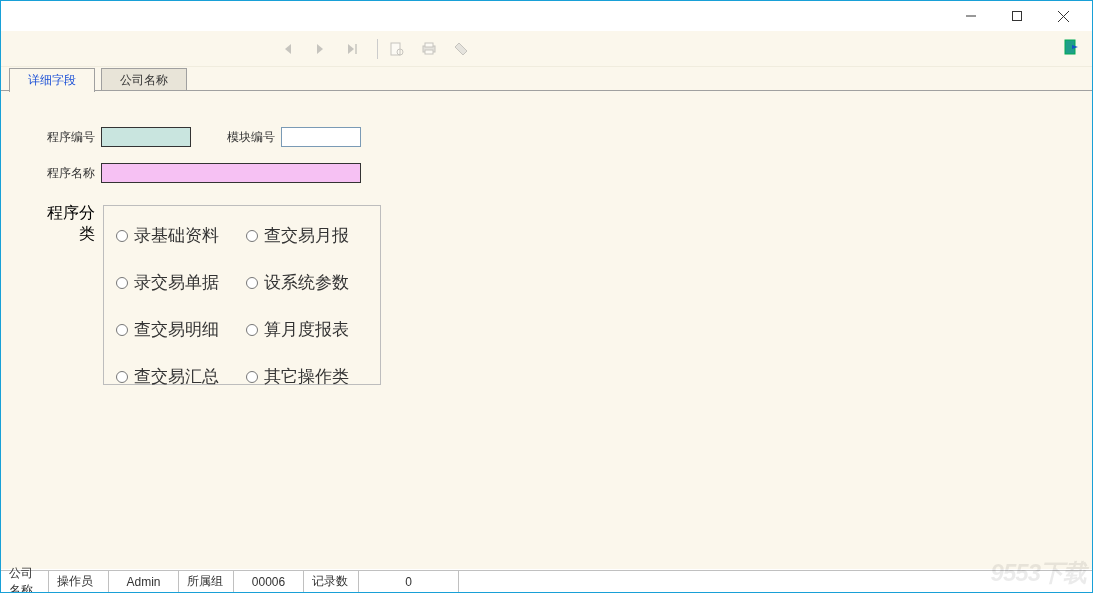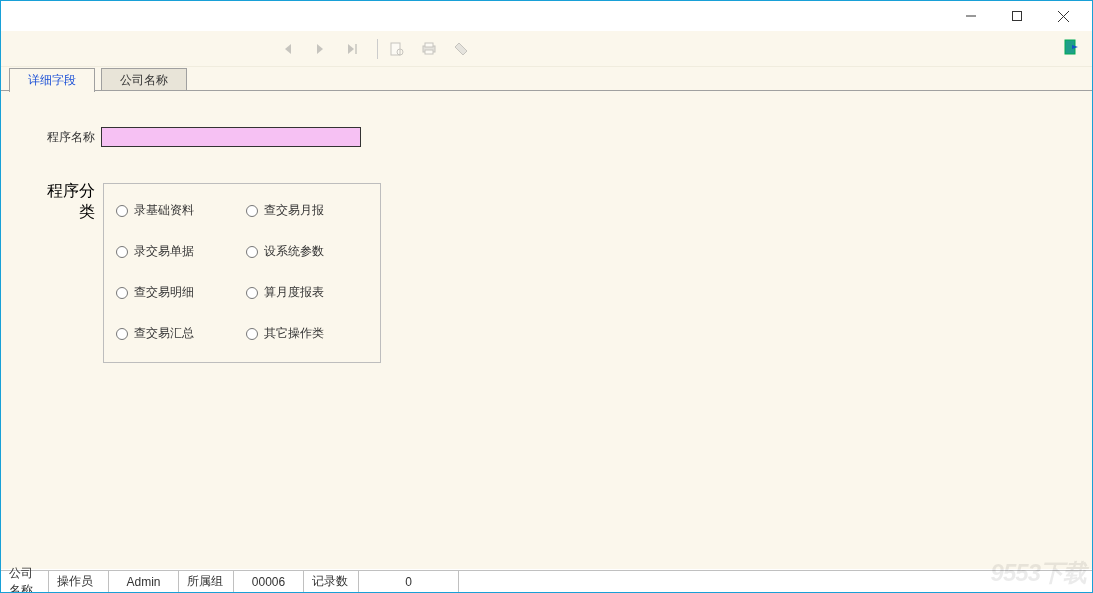--- a/index.html
+++ b/index.html
@@ -29,21 +29,21 @@
   .form-row { display: flex; align-items: center; margin-bottom: 16px; font-size: 12px; color: #333; }
   .form-label { width: 60px; text-align: right; padding-right: 6px; }
   .text-input { height: 20px; border: 1px solid #7a9ab5; background: #fff; font-size: 12px; padding: 0 2px; }
   .input-programid { width: 90px; background: #c9e5df; border: 1px solid #333; margin-right: 30px; }
   .input-moduleid { width: 80px; background: #fff; }
   .input-pink { width: 260px; background: #f6c1f3; border: 1px solid #333; }
 
   
   .groupbox { position: relative; width: 278px; height: 180px; border: 1px solid #bdbdbd; margin-left: 62px; margin-top: 6px; padding: 18px 12px 10px; font-size: 12px; }
   .radio-grid { display: grid; grid-template-columns: 1fr 1fr; row-gap: 24px; column-gap: 8px; }
-  .radio-item { display: flex; align-items: center; gap: 6px; font-size: 12px; color: #333; }
+  .radio-item { display: flex; align-items: center; gap: 6px; font-size: 17px; color: #333; }
   .radio-circle { width: 12px; height: 12px; border: 1px solid #777; border-radius: 50%; background: #fff; flex-shrink: 0; }
 
   
   .statusbar { position: absolute; left: 0; right: 0; bottom: 0; height: 22px; background: #fff; border-top: 1px solid #c0c0c0; display: flex; font-size: 12px; color: #333; }
   .status-cell { border-right: 1px solid #c0c0c0; padding: 3px 8px; display: flex; align-items: center; }
   .status-label { background: #fff; }
   .status-value { text-align: center; justify-content: center; }
 
   .watermark { position: absolute; right: 6px; bottom: 3px; font-size: 24px; font-weight: bold; font-style: italic; color: rgba(0,0,0,0.08); letter-spacing: -1px; pointer-events: none; }
 </style>
@@ -115,27 +115,33 @@
   </span>
 </div>
 
 <div class="tabstrip">
   <div class="tab active">详细字段</div>
   <div class="tab">公司名称</div>
 </div>
 
 <div class="content">
 
+  <div class="form-row">
+    <span class="form-label">程序编号</span>
+    <input class="text-input input-programid" value="" style="">
+    <span class="form-label" style="width:60px">模块编号</span>
+    <input class="text-input input-moduleid" value="" style="">
+  </div>
 
   <div class="form-row">
     <span class="form-label">程序名称</span>
     <input class="text-input input-pink" value="" style="">
   </div>
 
-  <div style="position:relative; margin-top:36px;">
+  <div style="position:relative; margin-top:22px;">
     <span class="form-label" style="position:absolute; left:0; top:-2px;">程序分类</span>
     <div class="groupbox">
       <div class="radio-grid">
         <label class="radio-item">
             <span class="radio-circle"></span>
             <span>录基础资料</span>
           </label>
         <label class="radio-item">
             <span class="radio-circle"></span>
             <span>查交易月报</span>

